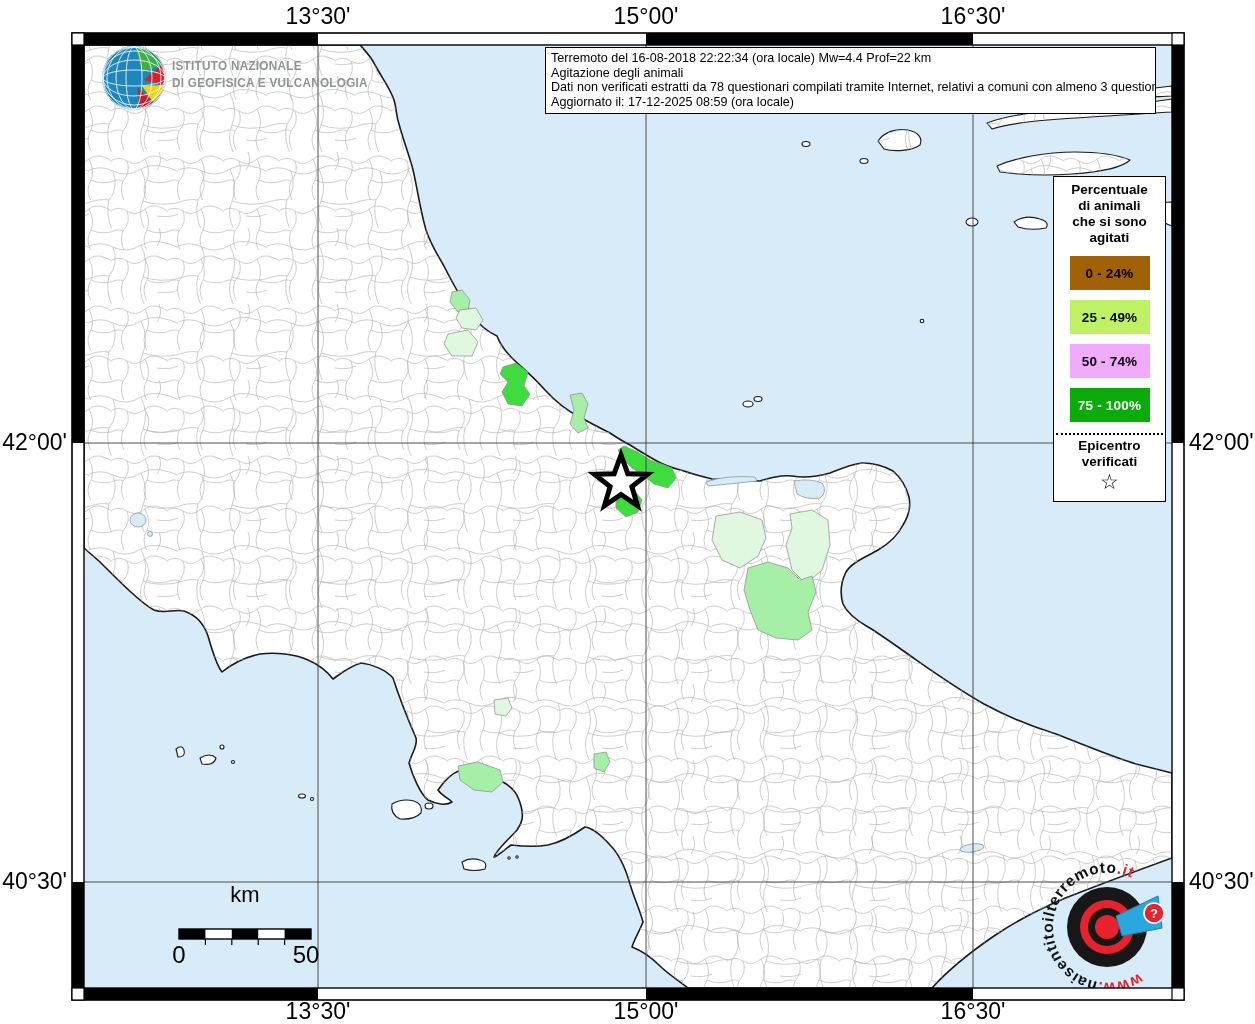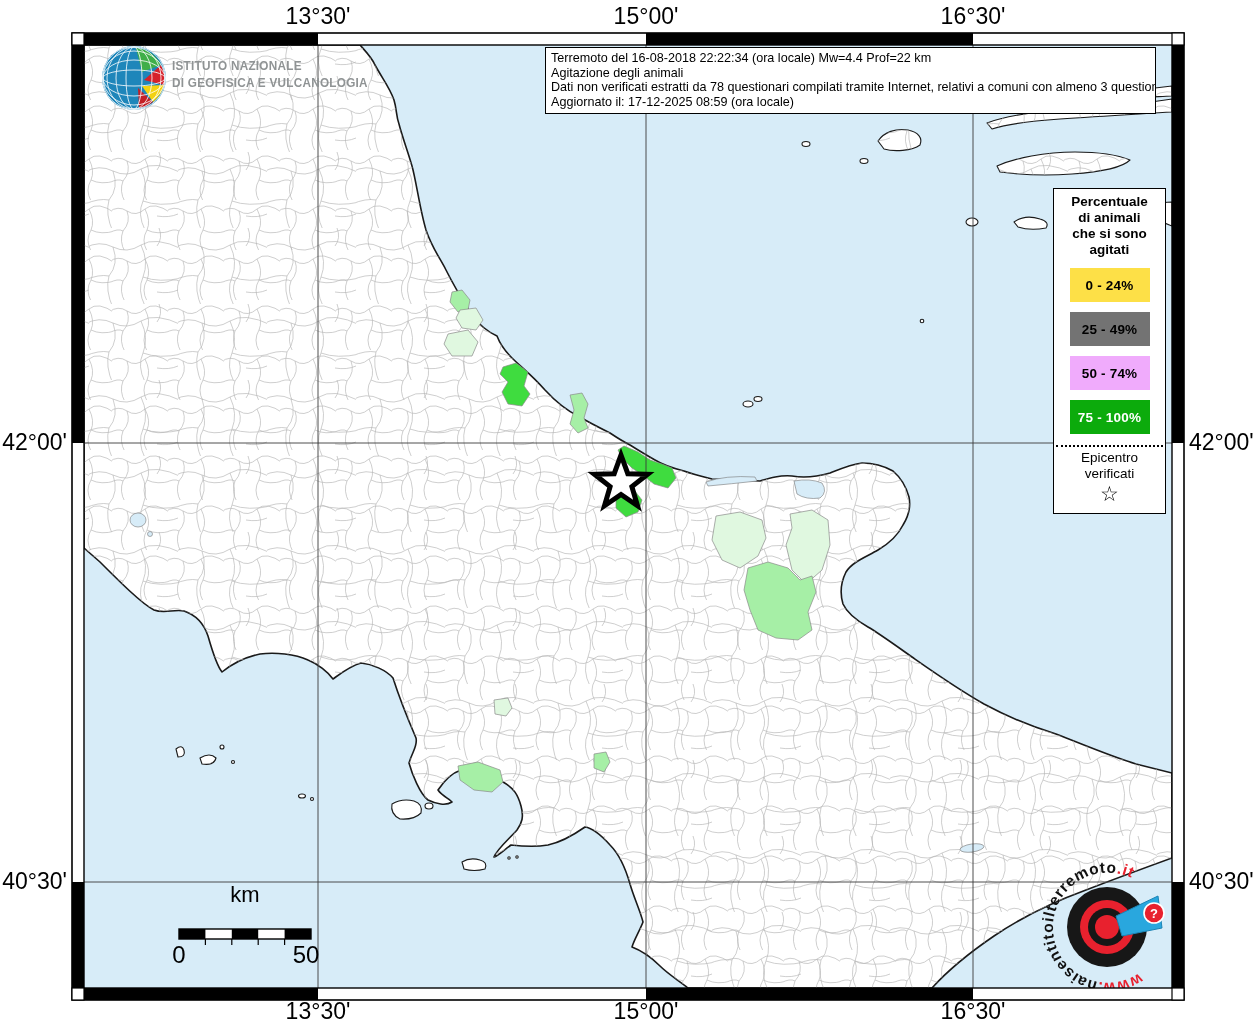--- a/index.html
+++ b/index.html
@@ -5,28 +5,28 @@
   html,body{margin:0;padding:0;background:#fff;}
   #canvas{position:relative;width:1255px;height:1024px;background:#fff;overflow:hidden;
           font-family:"Liberation Sans",sans-serif;}
   svg{position:absolute;left:0;top:0;}
   .coordlbl{position:absolute;width:120px;text-align:center;font-size:23px;color:#000;line-height:24px;}
   .sidelbl{position:absolute;width:66px;font-size:23px;color:#000;line-height:24px;}
   .infobox{position:absolute;left:545px;top:47px;width:611px;box-sizing:border-box;
            background:#fff;border:1.6px solid #000;padding:3px 5px 4px 5px;
            font-size:12.6px;line-height:14.6px;color:#000;white-space:nowrap;overflow:hidden;}
   .infobox span{display:block;}
-  .legend{position:absolute;left:1053px;top:188px;width:113px;height:326px;box-sizing:border-box;
+  .legend{position:absolute;left:1053px;top:176px;width:113px;height:326px;box-sizing:border-box;
           background:#fff;border:1.6px solid #000;text-align:center;}
   .legend-title{margin-top:5px;font-size:13.5px;font-weight:bold;line-height:16px;}
   .legend-title span{display:block;}
   .sw{width:80px;height:34px;margin:10px auto 0 auto;display:flex;align-items:center;justify-content:center;
       font-size:13.5px;font-weight:bold;letter-spacing:.2px;}
   .legend-div{margin:11px 2px 0 2px;border-top:2px dotted #000;}
-  .legend-epi{margin-top:3px;font-size:13.5px;font-weight:normal;line-height:15.5px;}
+  .legend-epi{margin-top:3px;font-size:13.5px;font-weight:bold;line-height:15.5px;}
   .legend-epi span{display:block;}
   .legend-star{font-size:21px;line-height:22px;margin-top:2px;}
   .ingv-text{position:absolute;left:172px;top:57px;font-size:13.5px;font-weight:bold;color:#8f9394;
              letter-spacing:.3px;line-height:17px;transform:scaleX(.87);transform-origin:left top;white-space:nowrap;}
   .ingv-text span{display:block;}
   .sb-km{position:absolute;left:213px;top:882px;width:64px;text-align:center;font-size:22px;color:#000;}
   .sb-num{position:absolute;top:941px;font-size:24px;color:#000;text-align:center;}
   .land{fill:#ffffff;}
   .coast{stroke:#1a1a1a;stroke-width:1.6;stroke-linejoin:round;}
   .coast2{stroke:#1a1a1a;stroke-width:1.1;stroke-linejoin:round;}
@@ -268,24 +268,24 @@
   <span>DI GEOFISICA E VULCANOLOGIA</span>
 </div>
 
 <div class="legend">
   <div class="legend-title">
     <span>Percentuale</span>
     <span>di animali</span>
     <span>che si sono</span>
     <span>agitati</span>
   </div>
-  <div class="sw" style="background: #fde047;">
+  <div class="sw" style="background: #a16207;">
     <span style="color: rgb(0, 0, 0);">0 - 24%</span>
   </div>
-  <div class="sw" style="background: #737373; justify-content: center;">
+  <div class="sw" style="background: #bef264; justify-content: center;">
     <span style="color: rgb(0, 0, 0);">25 - 49%</span>
   </div>
   <div class="sw" style="background: #f0abfc;">
     <span style="color: rgb(0, 0, 0);">50 - 74%</span>
   </div>
   <div class="sw" style="background: rgb(12, 171, 12);">
     <span style="color: rgb(255, 255, 255);">75 - 100%</span>
   </div>
   <div class="legend-div"></div>
   <div class="legend-epi">

